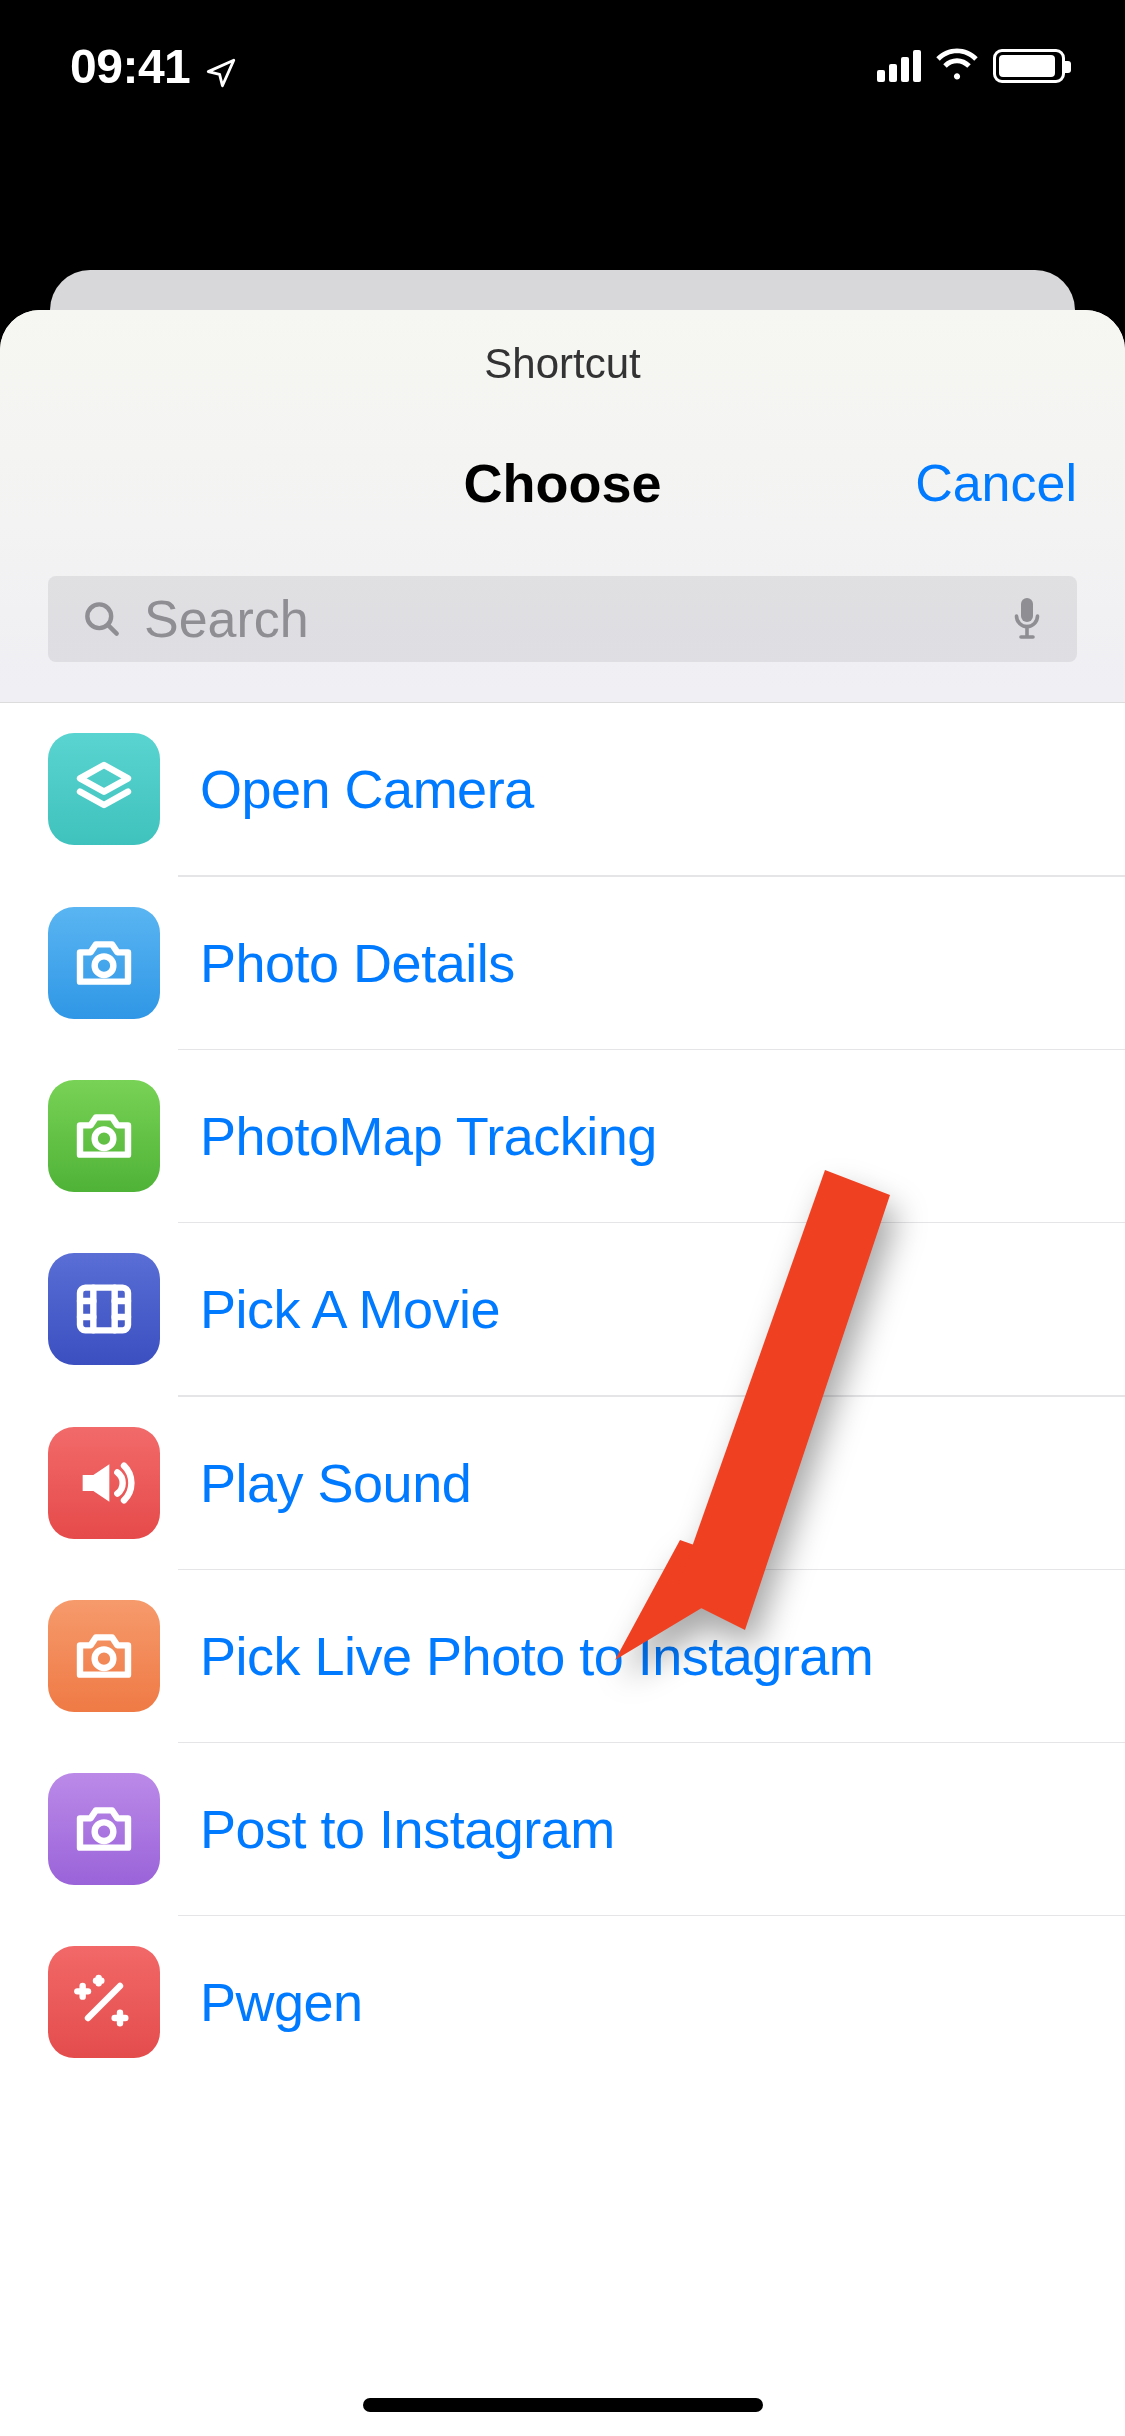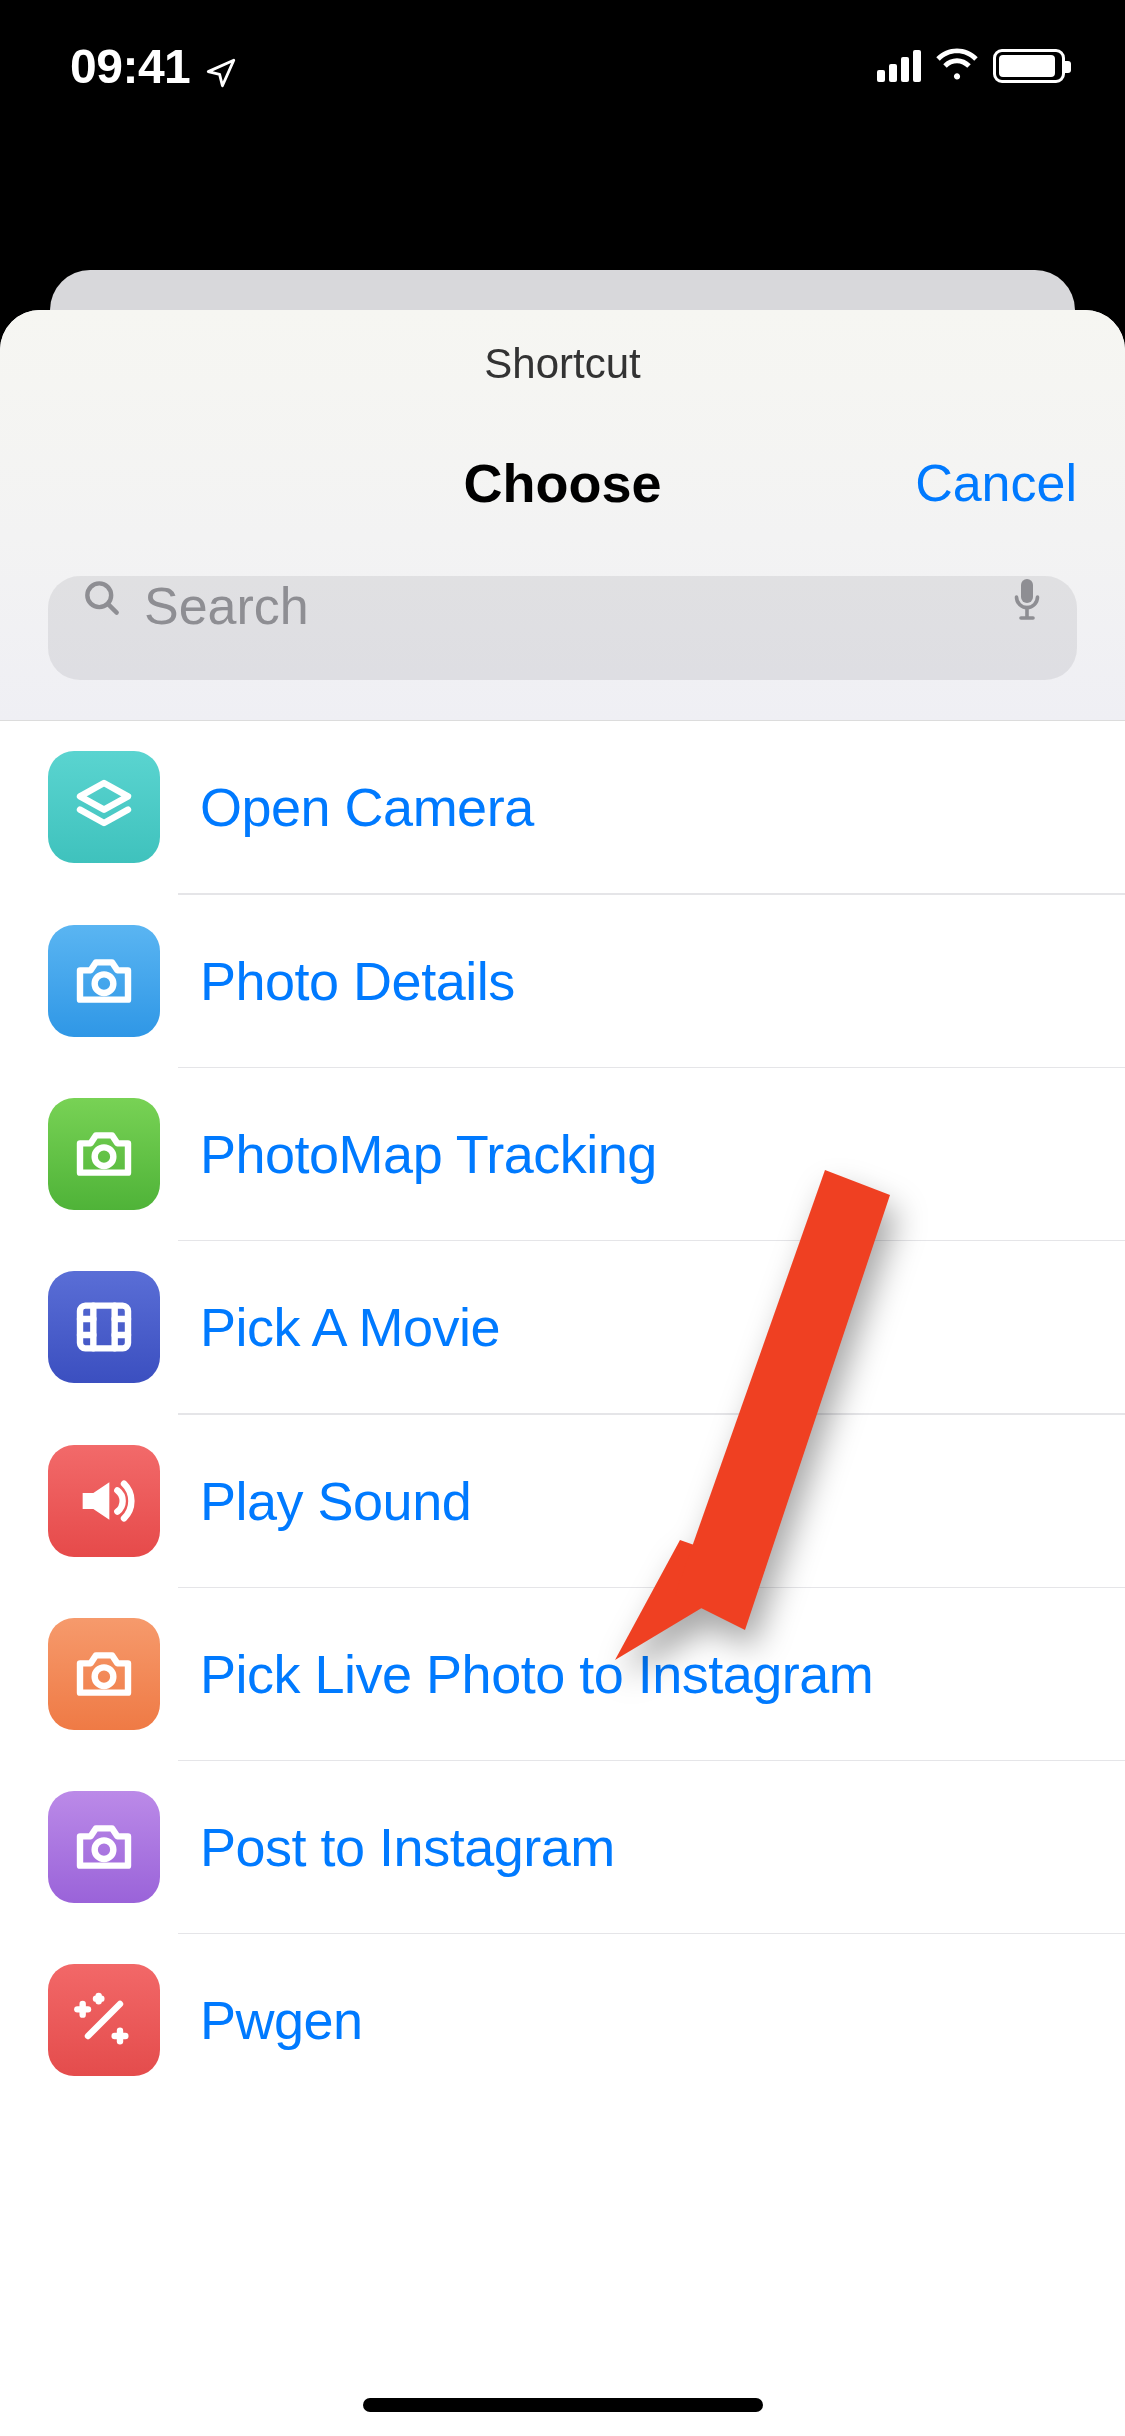--- a/index.html
+++ b/index.html
@@ -24,21 +24,21 @@
   
   .sheet-behind { position:absolute; top: 270px; left:50px; right:50px; height: 100px; background: #d8d8db; border-radius: 40px 40px 0 0; }
 
   
   .sheet { position:absolute; top: 310px; left:0; right:0; bottom:0; background:#fff; border-radius: 40px 40px 0 0; overflow:hidden; display:flex; flex-direction:column; }
   .sheet-header { background: linear-gradient(180deg, #f6f6f2 0%, #f3f3f3 55%, #efeff4 100%); padding: 30px 0 0 0; border-bottom: 1px solid #dcdcdc; }
   .mini-title { text-align:center; font-size: 42px; font-weight: 400; color: #333; margin-bottom: 50px; }
   .nav-row { display:flex; align-items:center; justify-content:center; position:relative; height: 90px; margin-bottom: 48px; }
   .nav-title { font-size: 54px; font-weight: 700; color:#000; }
   .nav-cancel { position:absolute; right: 48px; top: 50%; transform: translateY(-50%); font-size: 52px; color:#007aff; }
-  .search-wrap { margin: 0 48px 40px 48px; background: rgba(142,142,147,0.18); border-radius: 32px; height: 104px; display:flex; align-items:flex-start; padding: 0 32px; gap: 20px; }
+  .search-wrap { margin: 0 48px 40px 48px; background: rgba(142,142,147,0.18); border-radius: 8px; height: 86px; display:flex; align-items:center; padding: 0 32px; gap: 20px; }
   .search-input { flex:1; border:none; background:transparent; font-size: 52px; color:#8e8e93; outline:none; }
   .search-input::placeholder { color:#8e8e93; }
   .search-icon, .mic-icon { color:#8e8e93; display:flex; }
 
   
   .list { flex:1; background:#fff; }
   .row { display:flex; align-items:center; height: 172px; padding-left: 48px; }
   .row-divider { margin-left: 178px; border-top: 1px solid #e5e5e8; }
   .row-icon { width: 112px; height: 112px; border-radius: 26px; display:flex; align-items:center; justify-content:center; flex-shrink:0; }
   .row-label { margin-left: 40px; font-size: 54px; color:#007aff; font-weight: 400; letter-spacing: -0.5px; }

